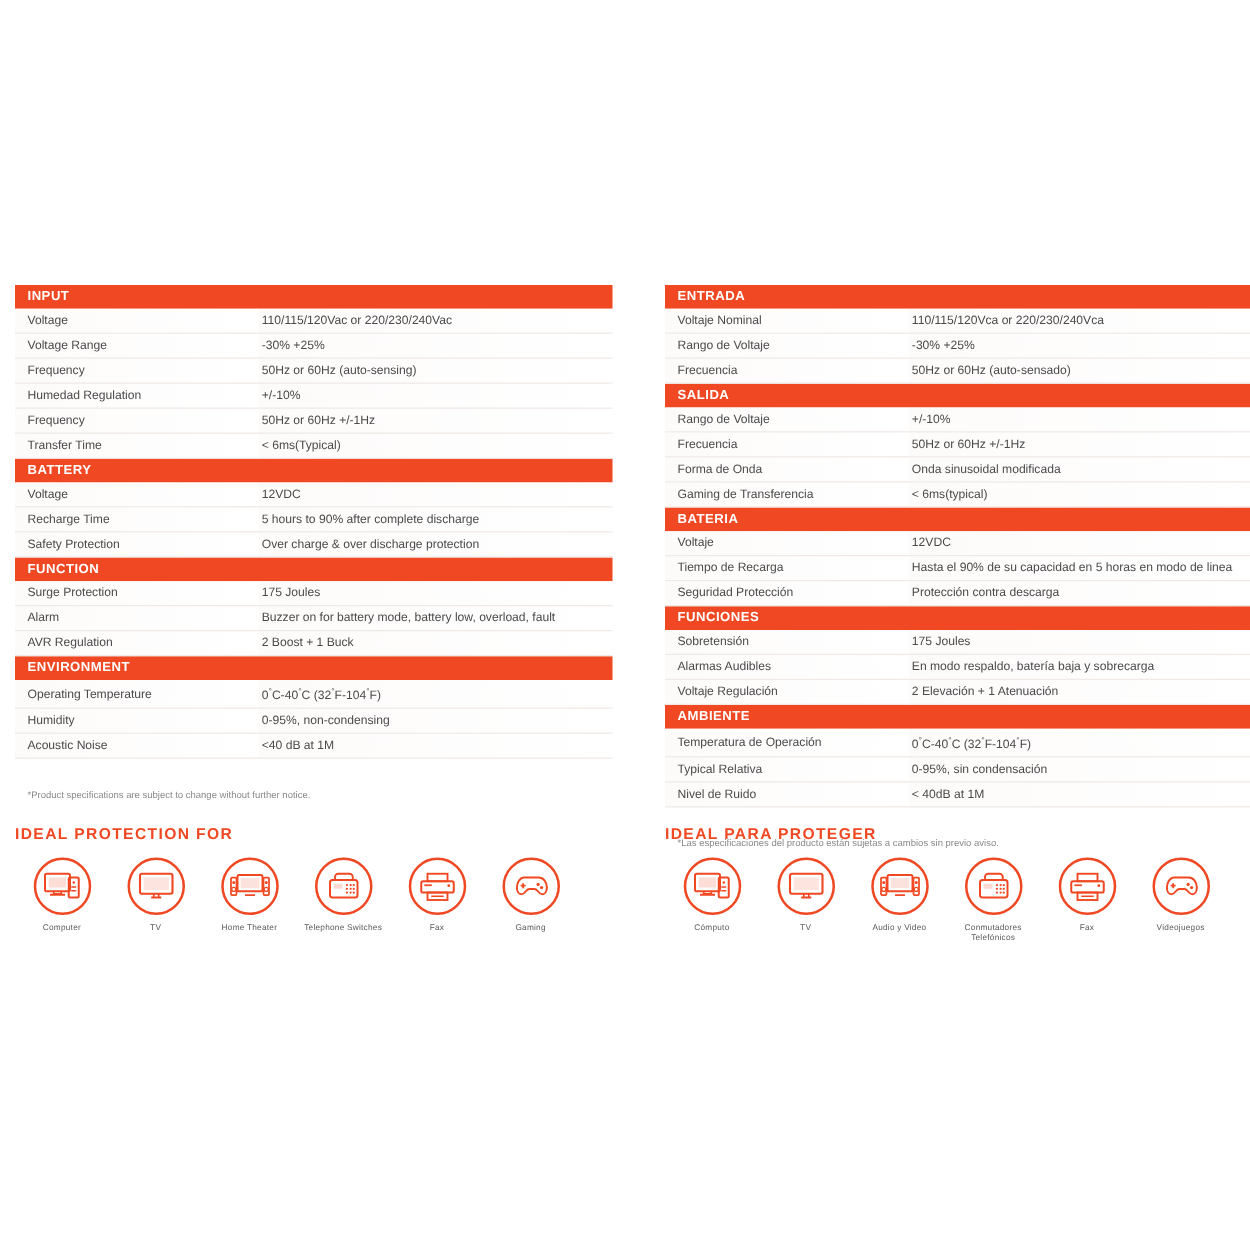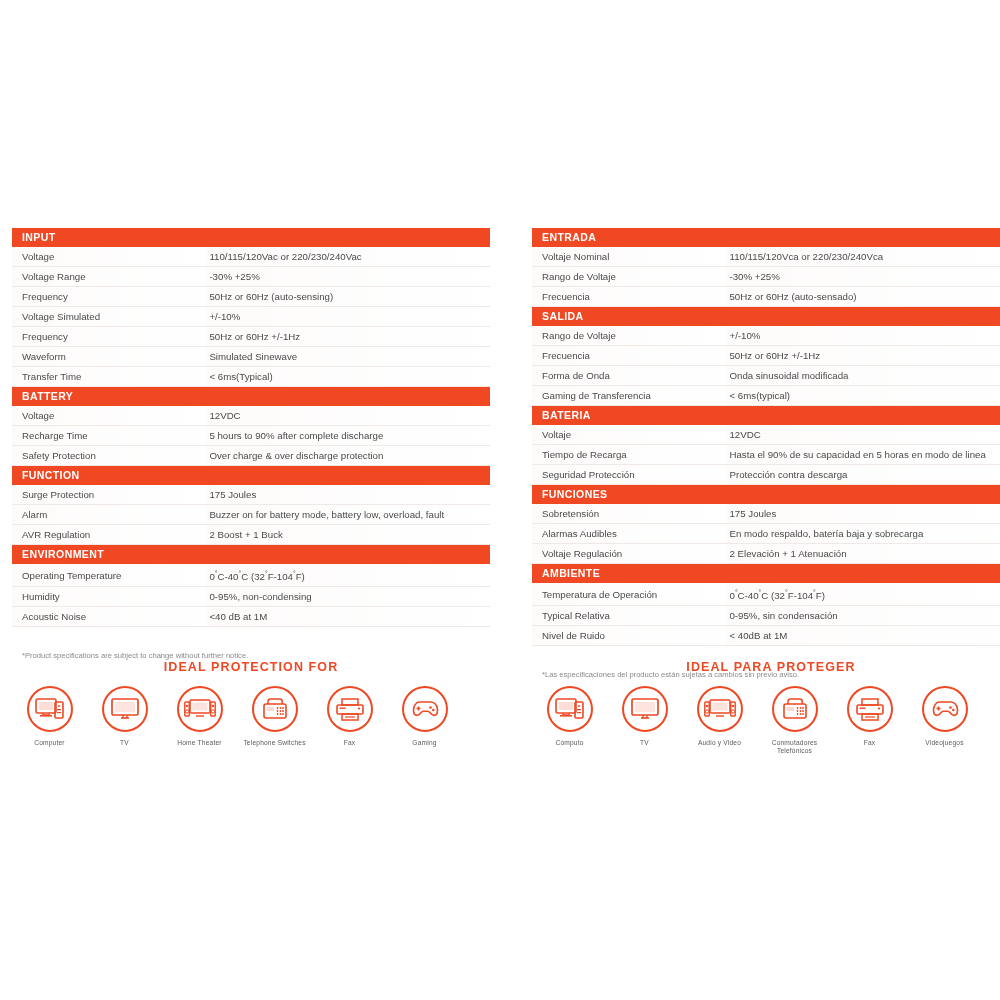--- a/index.html
+++ b/index.html
@@ -68,21 +68,20 @@
     width: 478px;
   }
   .protect.left  { left: 12px; }
   .protect.right { left: 532px; }
   .protect-title {
     color: #ef4823;
     font-size: 12.5px;
     font-weight: bold;
     letter-spacing: 1.1px;
     margin-bottom: 12px;
-    text-align: center;
   }
   .icon-row {
     display: flex;
     align-items: flex-start;
   }
   .icon-cell {
     width: 75px;
     display: flex;
     flex-direction: column;
     align-items: center;
@@ -125,30 +124,26 @@
           </tr>
           <tr class="spec-row">
             <td class="label">Voltage Range</td>
             <td class="value">-30% +25%</td>
           </tr>
           <tr class="spec-row">
             <td class="label">Frequency</td>
             <td class="value">50Hz or 60Hz (auto-sensing)</td>
           </tr>
           <tr class="spec-row">
-            <td class="label">Voltage Simulated</td>
+            <td class="label">Humedad Regulation</td>
             <td class="value">+/-10%</td>
           </tr>
           <tr class="spec-row">
             <td class="label">Frequency</td>
             <td class="value">50Hz or 60Hz +/-1Hz</td>
-          </tr>
-          <tr class="spec-row">
-            <td class="label">Waveform</td>
-            <td class="value">Simulated Sinewave</td>
           </tr>
           <tr class="spec-row">
             <td class="label">Transfer Time</td>
             <td class="value">&lt; 6ms(Typical)</td>
           </tr>
           <tr class="section-bar">
             <td colspan="2">BATTERY</td>
           </tr>
           <tr class="spec-row">
             <td class="label">Voltage</td>

